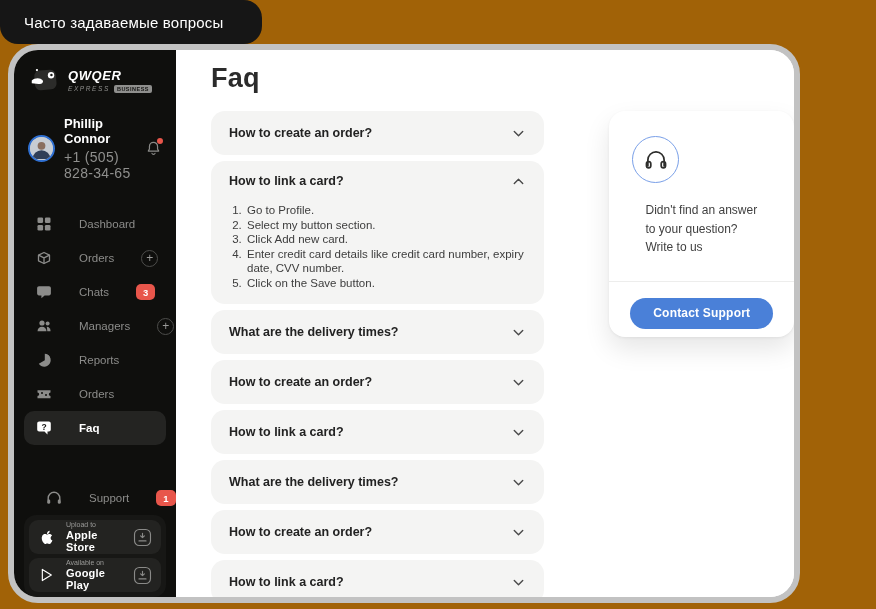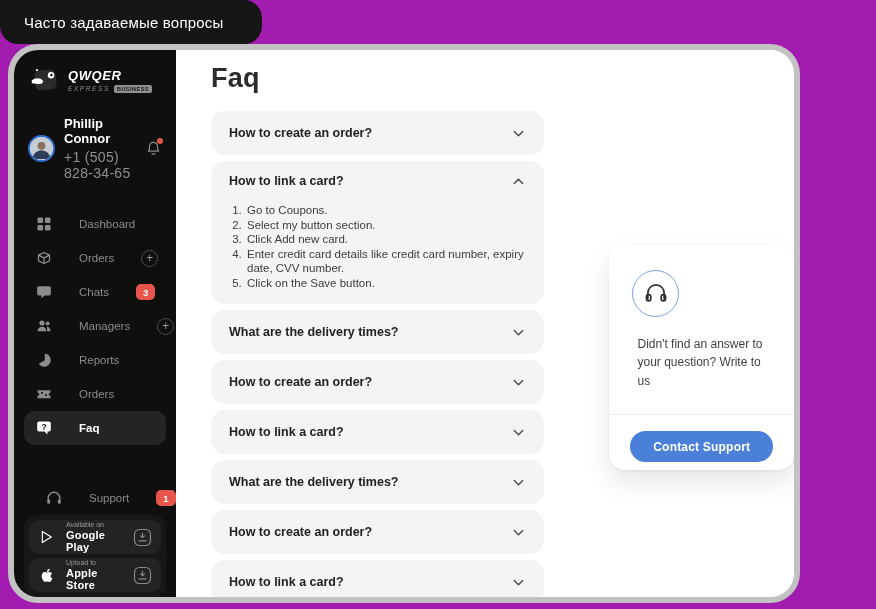--- a/index.html
+++ b/index.html
@@ -1,18 +1,18 @@
 <!DOCTYPE html>
 <html><head>
 <meta charset="utf-8">
 <style>
   * { box-sizing: border-box; margin: 0; padding: 0; }
   html, body { background: #000; }
   body { font-family: "Liberation Sans", sans-serif; }
-  .stage { position: relative; width: 876px; height: 609px; background: #a21caf; overflow: hidden; }
+  .stage { position: relative; width: 876px; height: 609px; background: #a16207; overflow: hidden; }
 
   
   .overlay-tab {
     position: absolute; left: 0; top: 0; width: 262px; height: 44px;
     background: #161616; border-radius: 0 18px 18px 18px;
     display: flex; align-items: center; padding-left: 24px; z-index: 5;
     color: #fff; font-size: 15px; letter-spacing: .2px;
   }
 
   
@@ -63,42 +63,42 @@
   .stores { margin: auto 10px 12px; background: #171715; border-radius: 12px; padding: 5px; display: flex; flex-direction: column; gap: 4px; }
   .store-btn { background: #232321; border-radius: 9px; height: 34px; display: flex; align-items: center; gap: 10px; padding: 0 9px; cursor: pointer; }
   .store-logo { width: 18px; display: flex; align-items: center; justify-content: center; flex: none; }
   .store-small { color: #9a9a98; font-size: 7px; }
   .store-big { color: #fff; font-size: 11px; font-weight: 700; margin-top: 1px; letter-spacing: .2px; }
   .store-dl { margin-left: auto; color: #8a8a88; display: flex; }
 
   
   .content { position: absolute; left: 162px; top: 0; right: 0; bottom: 0; background: #fff; padding: 13px 0 0 35px; overflow: hidden; }
   .page-title { font-size: 27px; font-weight: 700; color: #2b2b2b; letter-spacing: .2px; }
-  .columns { display: flex; align-items: center; margin-top: 17px; }
+  .columns { display: flex; align-items: flex-start; margin-top: 17px; }
 
   .faq-col { width: 356px; display: flex; flex-direction: column; gap: 6px; }
   .faq-item { background: #f4f4f3; border-radius: 14px; padding: 0 18px; }
   .faq-head { height: 44px; display: flex; align-items: center; justify-content: space-between; cursor: pointer; }
   .faq-item.expanded .faq-head { height: 40px; }
   .faq-q { font-size: 12.5px; font-weight: 700; color: #222; }
   .chev { color: #4a4a4a; display: flex; }
   .faq-item.expanded .chev svg { transform: rotate(180deg); }
   .faq-steps { margin: 2px 0 0; padding: 0 0 14px 16px; font-size: 11.5px; color: #3d3d3d; line-height: 14.5px; }
   .faq-steps li { padding-left: 2px; }
 
   .support-card {
     width: 197px; margin-left: 65px; background: #fff; border-radius: 16px;
     box-shadow: 0 1px 3px rgba(0,0,0,.06), 0 12px 26px rgba(0,0,0,.10);
     padding-top: 25px;
   }
   .sc-circle {
     width: 47px; height: 47px; margin-left: 23px; border: 1.5px solid #7aa0e8;
     border-radius: 50%; display: flex; align-items: center; justify-content: center;
   }
-  .sc-text { margin: 18px 28px 24px; font-size: 12px; color: #3f3f3f; line-height: 1.55; }
+  .sc-text { margin: 18px 36px 24px; font-size: 12px; color: #3f3f3f; line-height: 1.55; }
   .sc-div { height: 1px; background: #ededec; }
   .sc-btnwrap { padding: 16px 21px 8px; }
   .sc-btn {
     display: block; width: 100%; height: 31px; background: #4a80d8; border: none;
     border-radius: 16px; color: #fff; font-weight: 700; font-size: 12px;
     font-family: "Liberation Sans", sans-serif; cursor: pointer; letter-spacing: .2px;
   }
 </style>
 </head>
 <body>
@@ -258,54 +258,54 @@
           <span>Support</span>
           <span class="mi-right">
             <span class="count-badge">1</span>
           </span>
         </div>
       </div>
 
       <div class="stores" id="stores">
   <div class="store-btn">
     <span class="store-logo">
+              <svg viewBox="0 0 24 24" width="17" height="17" fill="#fff">
+                <path d="M16.4 12.7c0-2.4 2-3.6 2-3.7-1.1-1.6-2.8-1.8-3.4-1.9-1.5-.1-2.8.8-3.5.8-.7 0-1.9-.8-3.1-.8-1.6 0-3 .9-3.8 2.4-1.6 2.8-.4 7 1.2 9.3.8 1.1 1.7 2.4 2.9 2.3 1.2 0 1.6-.7 3-.7s1.8.7 3.1.7c1.3 0 2.1-1.1 2.8-2.3.9-1.3 1.3-2.6 1.3-2.6s-2.5-1-2.5-3.5z"></path>
+                <path d="M14.1 5.6c.7-.8 1.1-1.9 1-3-1 0-2.1.6-2.8 1.4-.6.7-1.2 1.9-1 2.9 1 .1 2.1-.5 2.8-1.3z"></path>
+              </svg>
+            </span>
+    <span>
+      <div class="store-small">Upload to</div>
+      <div class="store-big">Apple Store</div>
+    </span>
+    <span class="store-dl">
+      <svg viewBox="0 0 20 20" width="19" height="19" fill="none" stroke="currentColor" stroke-width="1.2" stroke-linecap="round" stroke-linejoin="round">
+        <rect x="1.6" y="1.6" width="16.8" height="16.8" rx="5"></rect>
+        <path d="M10 5.5v4.6M8 8.2l2 2 2-2M6.3 13.6h7.4"></path>
+      </svg>
+    </span>
+  </div>
+
+  <div class="store-btn">
+    <span class="store-logo">
               <svg viewBox="0 0 24 24" width="16" height="16" fill="none" stroke="#fff" stroke-width="1.7" stroke-linejoin="round">
                 <path d="M5 3.6v16.8L18.5 12z"></path>
               </svg>
             </span>
     <span>
       <div class="store-small">Available on</div>
       <div class="store-big">Google Play</div>
     </span>
     <span class="store-dl">
       <svg viewBox="0 0 20 20" width="19" height="19" fill="none" stroke="currentColor" stroke-width="1.2" stroke-linecap="round" stroke-linejoin="round">
         <rect x="1.6" y="1.6" width="16.8" height="16.8" rx="5"></rect>
         <path d="M10 5.5v4.6M8 8.2l2 2 2-2M6.3 13.6h7.4"></path>
       </svg>
     </span>
   </div>
-
-  <div class="store-btn">
-    <span class="store-logo">
-              <svg viewBox="0 0 24 24" width="17" height="17" fill="#fff">
-                <path d="M16.4 12.7c0-2.4 2-3.6 2-3.7-1.1-1.6-2.8-1.8-3.4-1.9-1.5-.1-2.8.8-3.5.8-.7 0-1.9-.8-3.1-.8-1.6 0-3 .9-3.8 2.4-1.6 2.8-.4 7 1.2 9.3.8 1.1 1.7 2.4 2.9 2.3 1.2 0 1.6-.7 3-.7s1.8.7 3.1.7c1.3 0 2.1-1.1 2.8-2.3.9-1.3 1.3-2.6 1.3-2.6s-2.5-1-2.5-3.5z"></path>
-                <path d="M14.1 5.6c.7-.8 1.1-1.9 1-3-1 0-2.1.6-2.8 1.4-.6.7-1.2 1.9-1 2.9 1 .1 2.1-.5 2.8-1.3z"></path>
-              </svg>
-            </span>
-    <span>
-      <div class="store-small">Upload to</div>
-      <div class="store-big">Apple Store</div>
-    </span>
-    <span class="store-dl">
-      <svg viewBox="0 0 20 20" width="19" height="19" fill="none" stroke="currentColor" stroke-width="1.2" stroke-linecap="round" stroke-linejoin="round">
-        <rect x="1.6" y="1.6" width="16.8" height="16.8" rx="5"></rect>
-        <path d="M10 5.5v4.6M8 8.2l2 2 2-2M6.3 13.6h7.4"></path>
-      </svg>
-    </span>
-  </div>
 </div>
 
     </aside>
 
     <main class="content">
       <h1 class="page-title">Faq</h1>
       <div class="columns">
         <div class="faq-col" id="faq-list">
   <div class="faq-item">
     <div class="faq-head">
@@ -322,21 +322,21 @@
   <div class="faq-item expanded">
     <div class="faq-head">
       <span class="faq-q">How to link a card?</span>
       <span class="chev">
                   <svg viewBox="0 0 16 16" width="15" height="15" fill="none" stroke="currentColor" stroke-width="1.5" stroke-linecap="round" stroke-linejoin="round">
                     <path d="M3.5 5.8L8 10.3l4.5-4.5"></path>
                   </svg>
                 </span>
     </div>
     <ol class="faq-steps">
-                <li>Go to Coupons.</li>
+                <li>Go to Profile.</li>
                 <li>Select my button section.</li>
                 <li>Click Add new card.</li>
                 <li>Enter credit card details like credit card number, expiry date, CVV number.</li>
                 <li>Click on the Save button.</li>
               </ol>
   </div>
 
   <div class="faq-item">
     <div class="faq-head">
       <span class="faq-q">What are the delivery times?</span>

